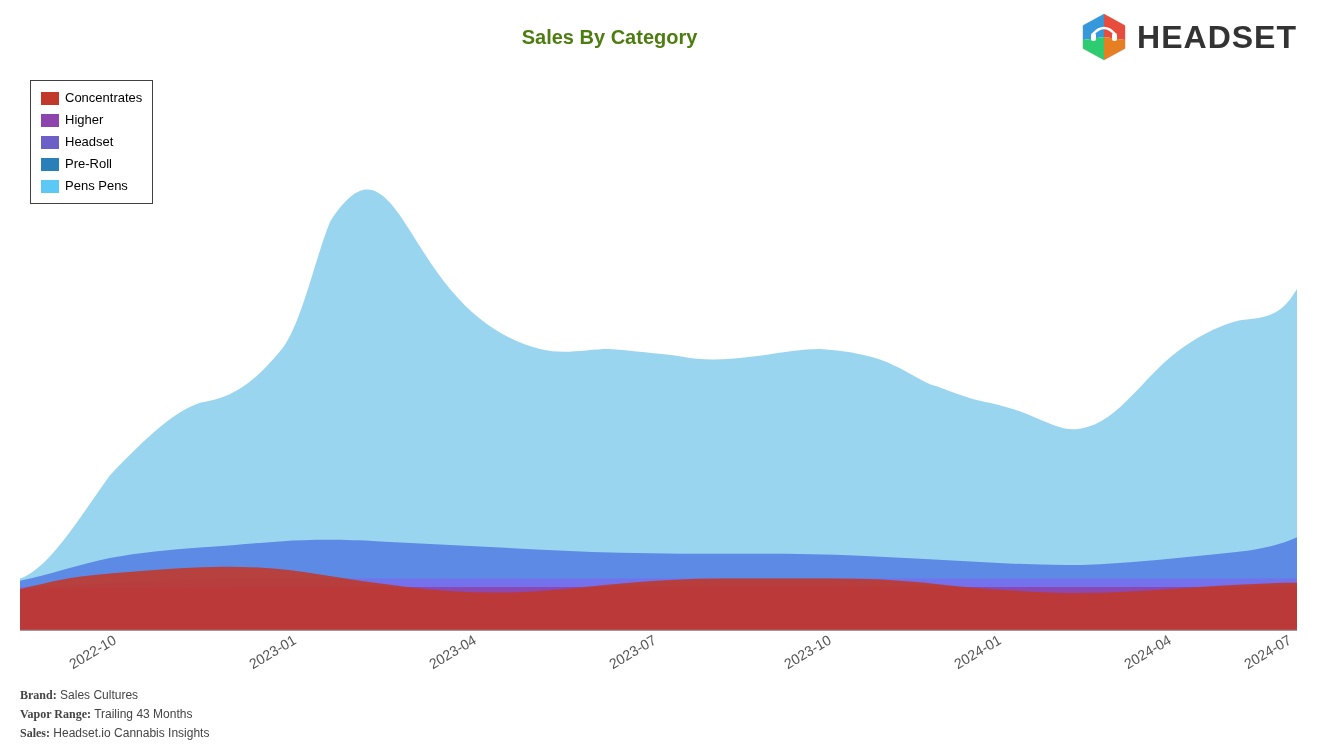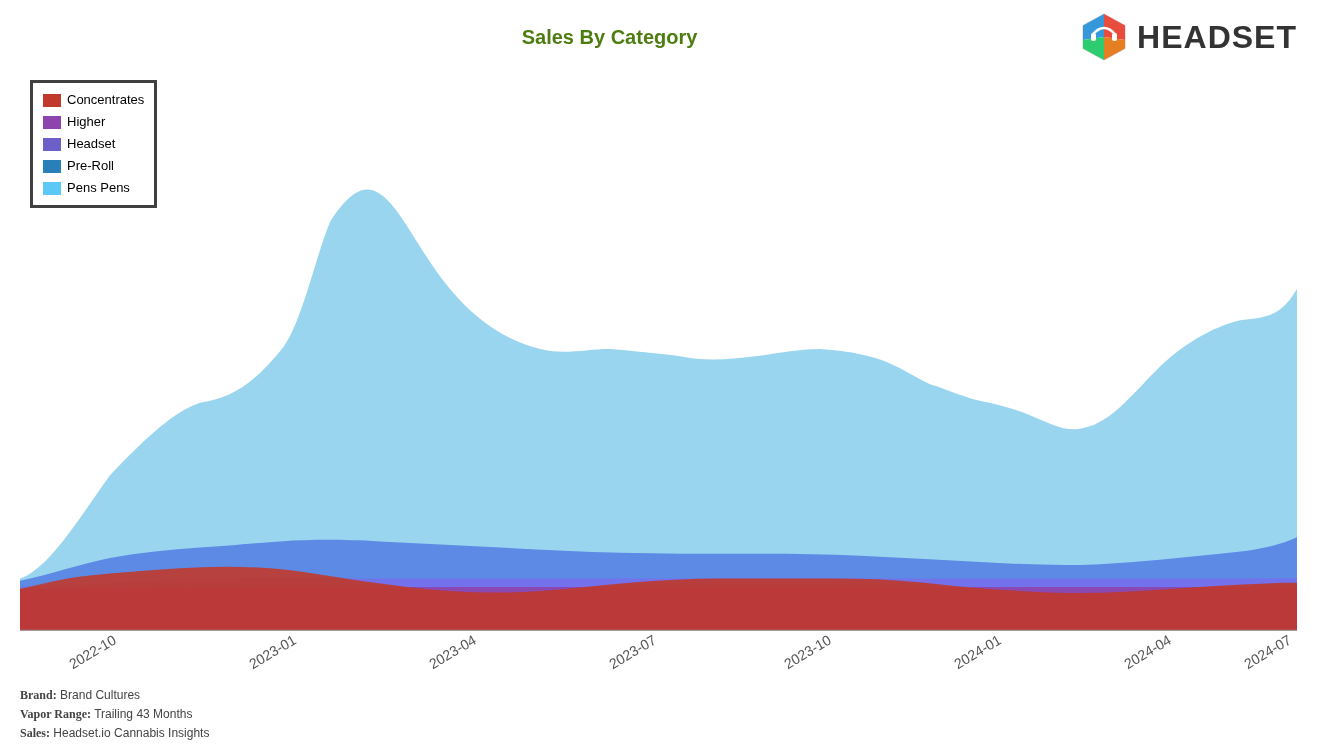--- a/index.html
+++ b/index.html
@@ -56,21 +56,21 @@
     .chart-svg {
       width: 100%;
       height: 100%;
     }
     
     .legend {
       position: absolute;
       top: 8px;
       left: 10px;
       background: rgba(255,255,255,0.92);
-      border: 3px solid #404040;
+      border: 1px solid #404040;
       padding: 6px 10px;
       font-size: 13px;
       line-height: 1.7;
       z-index: 10;
     }
     .legend-item {
       display: flex;
       align-items: center;
       gap: 6px;
     }
@@ -261,21 +261,21 @@
       <text x="1130" y="565" text-anchor="middle" font-size="14" fill="#555" transform="rotate(-30, 1130, 565)">2024-04</text>
 
       <text x="1250" y="565" text-anchor="middle" font-size="14" fill="#555" transform="rotate(-30, 1250, 565)">2024-07</text>
 
     </svg>
   </div>
 
   <div class="footer-info">
     <div>
       <span class="label">Brand:</span>
-      <span>Brand Cultures</span>
+      <span>Sales Cultures</span>
     </div>
     <div>
       <span class="label">Vapor Range:</span>
       <span>Trailing 43 Months</span>
     </div>
     <div>
       <span class="label">Sales:</span>
       <span>Headset.io Cannabis Insights</span>
     </div>
   </div>

